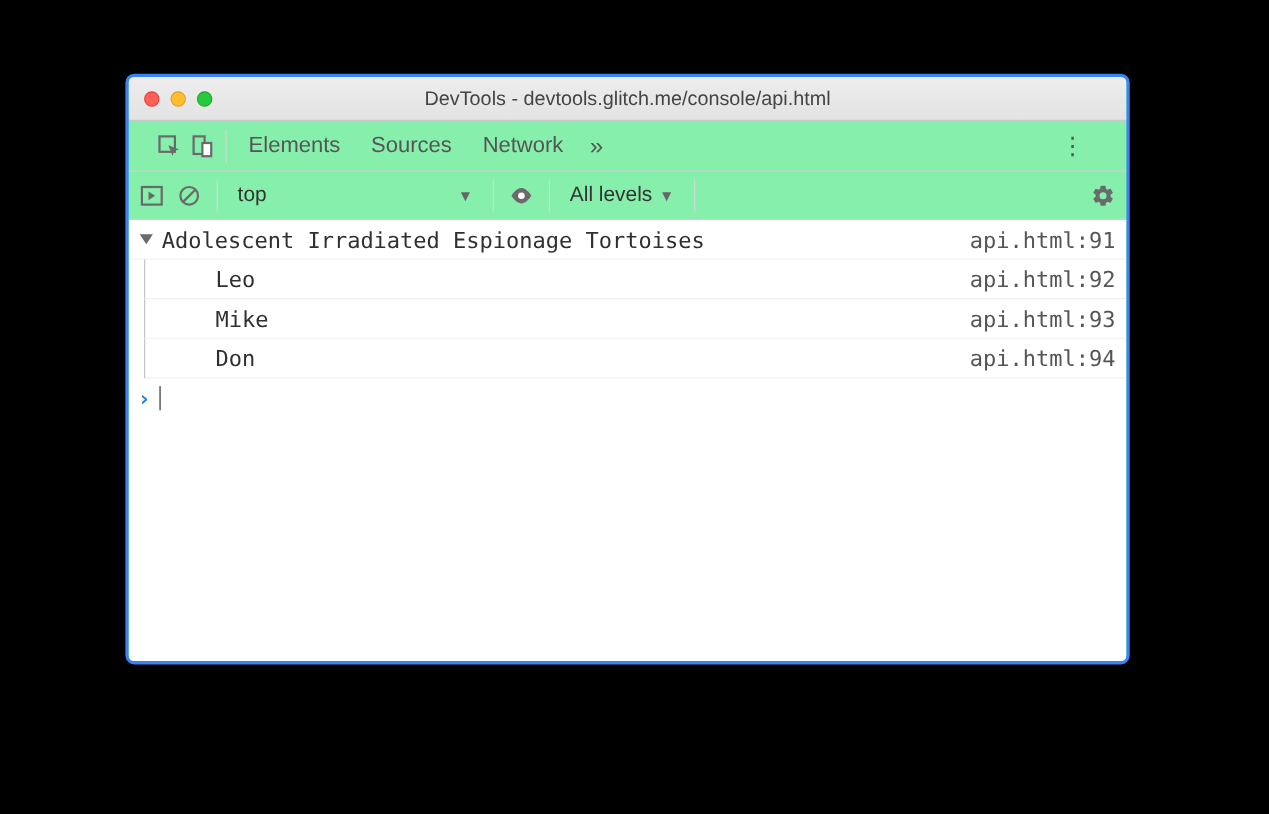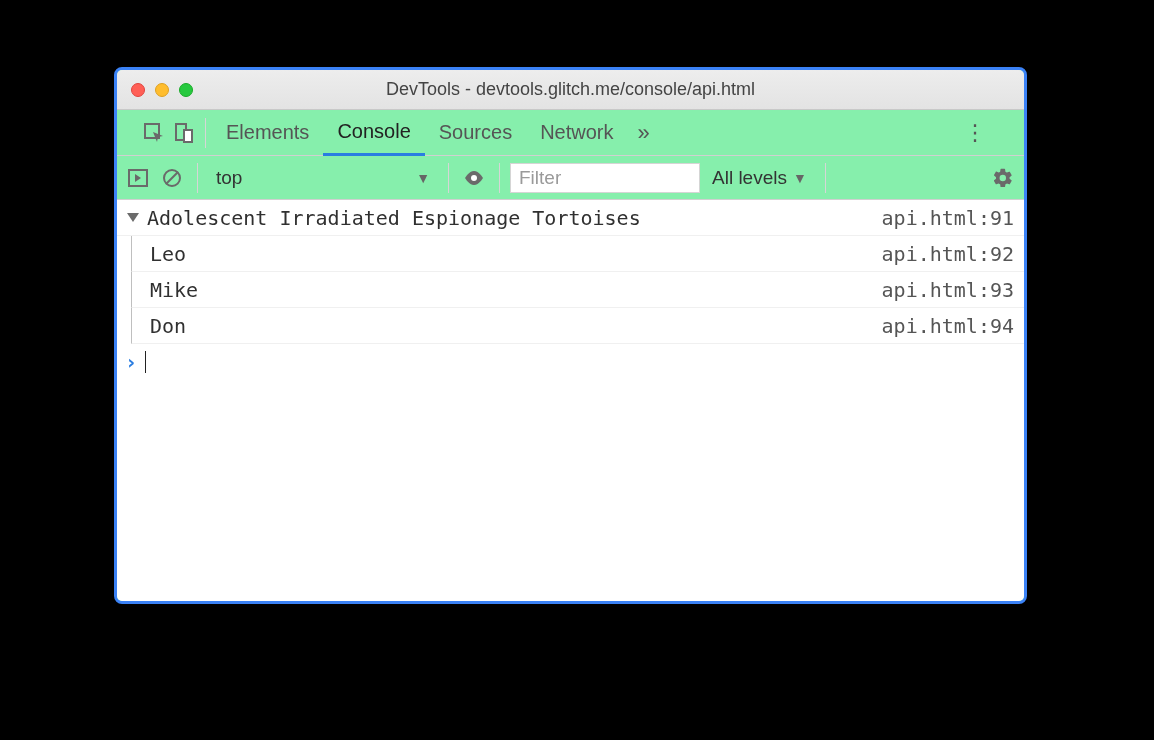--- a/index.html
+++ b/index.html
@@ -138,21 +138,21 @@
     border-left: 6px solid transparent;
     border-right: 6px solid transparent;
     border-top: 9px solid #6b6b6b;
     margin: 0 8px 0 4px;
     cursor:pointer;
   }
   .group-title { font-weight: 400; }
   .child-indent {
     border-left: 1px solid #bfbfbf;
     margin-left: 14px;
-    padding-left: 18px;
+    padding-left: 64px;
   }
   .prompt-row {
     display:flex; align-items:center;
     padding: 6px 8px;
     gap: 8px;
   }
   .prompt-caret { color:#2a7de1; font-weight:bold; font-size:20px; }
   .cursor-line {
     width: 1px; height: 22px; background:#222;
   }
@@ -180,21 +180,20 @@
         </svg>
     </div>
     <div class="iconbtn">
       <svg width="22" height="22" viewBox="0 0 22 22">
           <rect x="3" y="2" width="10" height="16" fill="none" stroke="#6a6a6a" stroke-width="2"></rect>
           <rect x="11" y="8" width="8" height="12" fill="#fff" stroke="#6a6a6a" stroke-width="2"></rect>
         </svg>
     </div>
     <div class="vdiv"></div>
     <div class="tab">Elements</div>
-    <div class="tab active">Console</div>
     <div class="tab">Sources</div>
     <div class="tab">Network</div>
     <div class="more-tabs">»</div>
     <div class="kebab">⋮</div>
   </div>
 
   <div class="toolbar">
     <div class="iconbtn">
       <svg width="22" height="22" viewBox="0 0 22 22">
           <rect x="2" y="3" width="18" height="16" fill="none" stroke="#6a6a6a" stroke-width="2"></rect>
@@ -213,21 +212,20 @@
       <span style="font-size:14px;color:#666;">▼</span>
     </div>
     <div class="vdiv"></div>
     <div class="iconbtn">
       <svg width="24" height="24" viewBox="0 0 24 24">
           <path d="M12 5 C7 5 3 12 3 12 s4 7 9 7 9-7 9-7 S17 5 12 5z" fill="#6a6a6a"></path>
           <circle cx="12" cy="12" r="3" fill="#fff"></circle>
         </svg>
     </div>
     <div class="vdiv"></div>
-    <input class="filter-input" placeholder="Filter" style="">
     <div class="levels">
       <span>All levels</span>
       <span style="font-size:14px;color:#666;">▼</span>
     </div>
     <div class="vdiv"></div>
     <div class="iconbtn gear">
       <svg width="22" height="22" viewBox="0 0 24 24">
           <path fill="#6a6a6a" d="M19.14,12.94a7,7,0,0,0,.05-.94,7,7,0,0,0-.05-.94l2.11-1.65a.5.5,0,0,0,.12-.64l-2-3.46a.5.5,0,0,0-.61-.22l-2.49,1a7,7,0,0,0-1.63-.94l-.38-2.65A.5.5,0,0,0,13.77,2H9.77a.5.5,0,0,0-.49.42L8.9,5.07a7,7,0,0,0-1.63.94l-2.49-1a.5.5,0,0,0-.61.22l-2,3.46a.5.5,0,0,0,.12.64L4.4,11.06a7,7,0,0,0,0,1.88L2.29,14.59a.5.5,0,0,0-.12.64l2,3.46a.5.5,0,0,0,.61.22l2.49-1a7,7,0,0,0,1.63.94l.38,2.65a.5.5,0,0,0,.49.42h4a.5.5,0,0,0,.49-.42l.38-2.65a7,7,0,0,0,1.63-.94l2.49,1a.5.5,0,0,0,.61-.22l2-3.46a.5.5,0,0,0-.12-.64ZM11.77,15.5A3.5,3.5,0,1,1,15.27,12,3.5,3.5,0,0,1,11.77,15.5Z"></path>
         </svg>
     </div>

